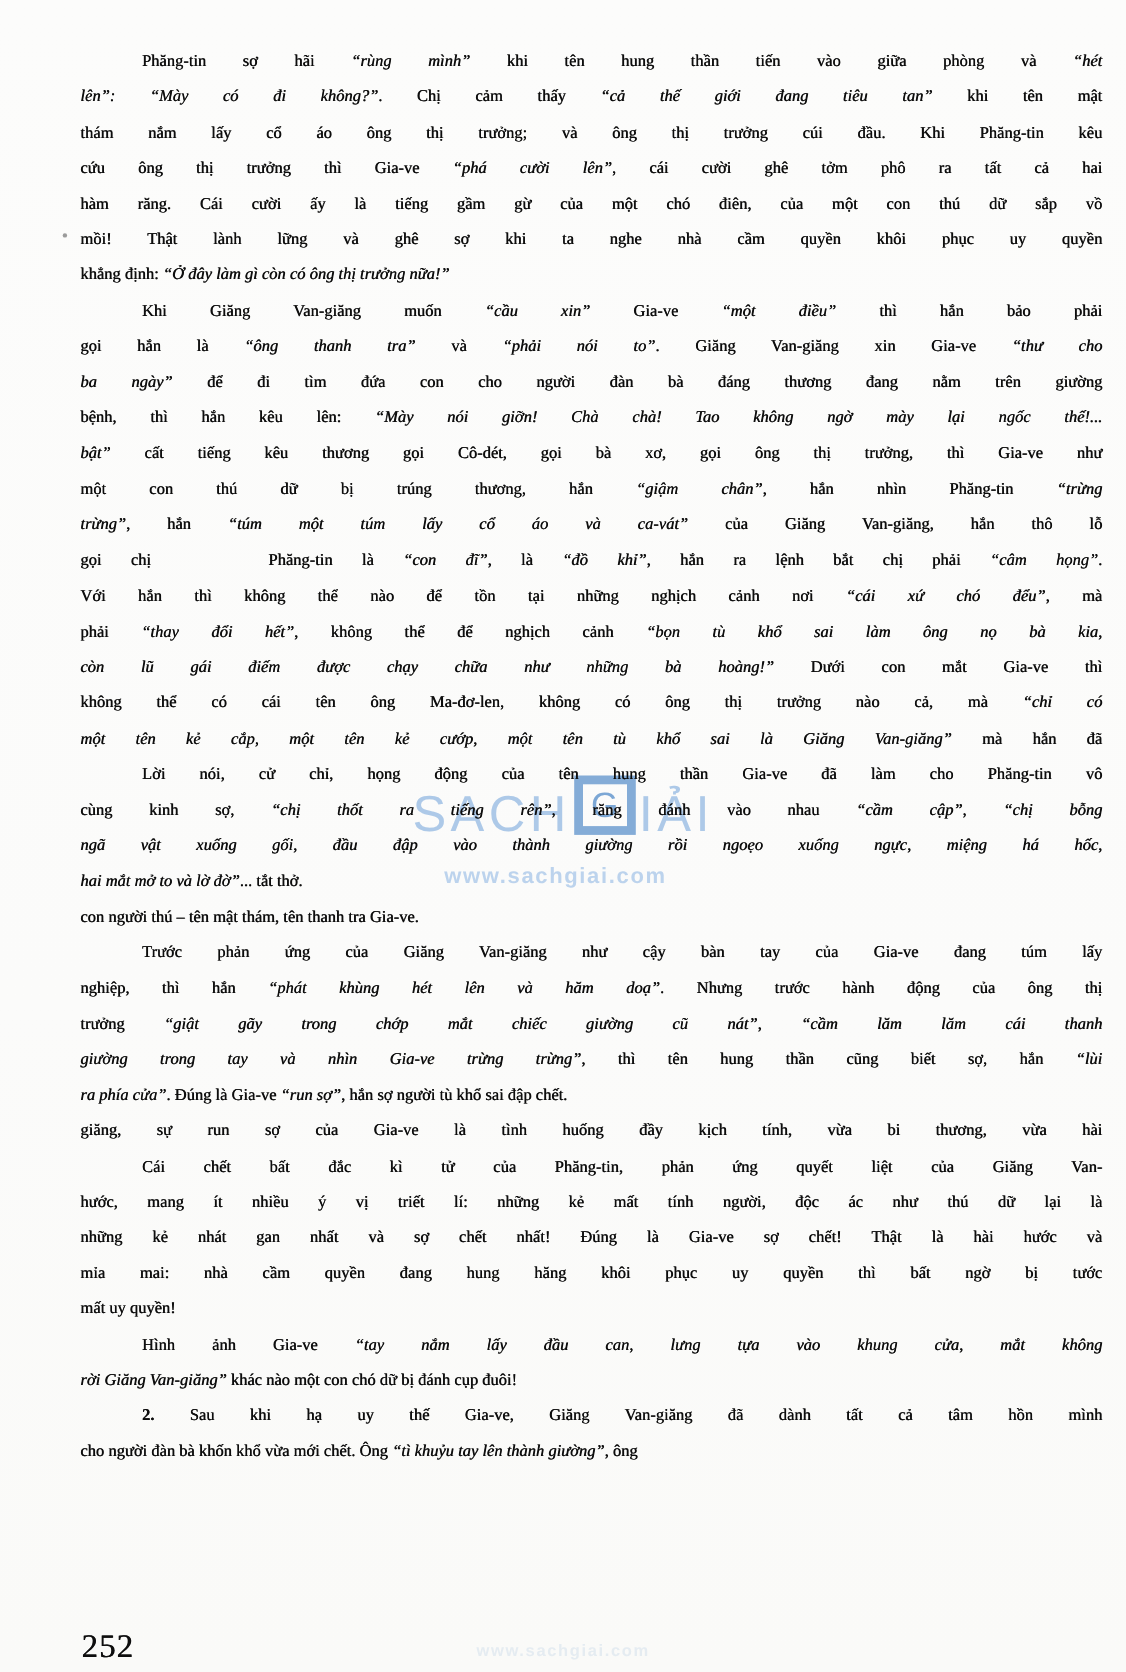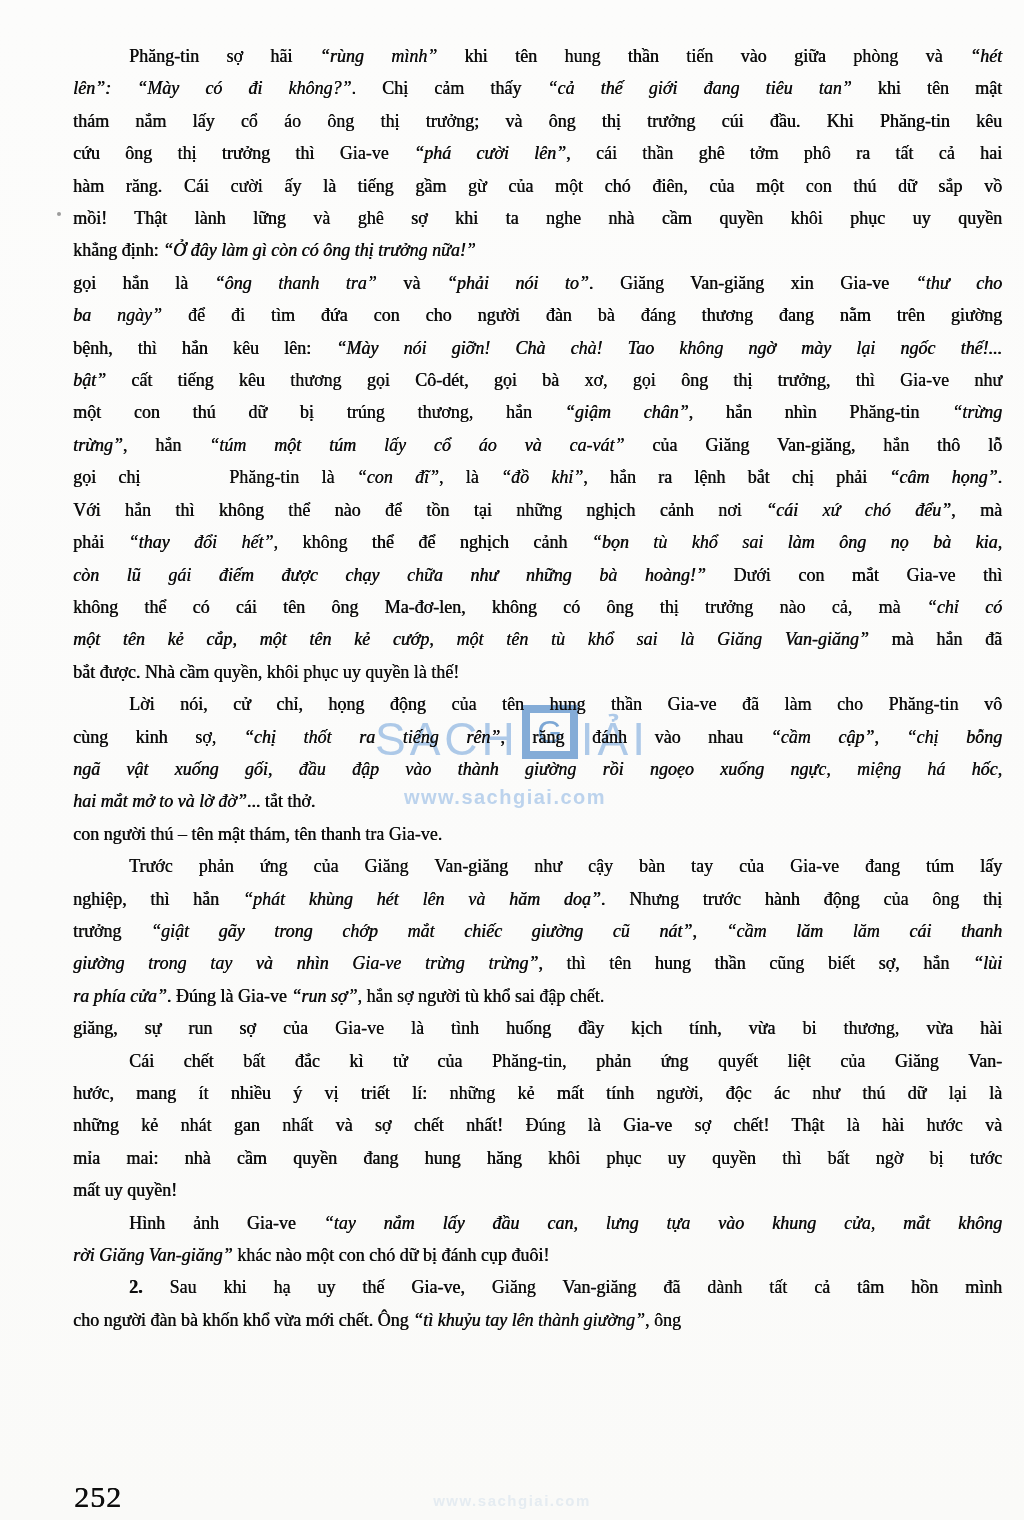--- a/index.html
+++ b/index.html
@@ -20,21 +20,21 @@
     position: absolute;
     inset: 0;
     background: linear-gradient(180deg, #fcfcfb 0%, #fbfbfa 60%, #fafaf8 100%);
   }
   
   .text-body {
     position: absolute;
     left: 73px;
     top: 40px;
     width: 929px;
-    font-size: 18px;
+    font-size: 15px;
     line-height: 32.4px;
     z-index: 2;
     text-shadow: 0.4px 0 0 currentColor; 
   }
   .paragraph { margin: 0; }
   .line {
     text-align: justify;
     text-align-last: justify;
     white-space: normal;
   }
@@ -123,39 +123,39 @@
     <span class="wm-text">IẢI</span>
   </div>
   <div class="wm-url">www.sachgiai.com</div>
   <div class="wm-url wm-url-bottom">www.sachgiai.com</div>
 
   <div class="text-body">
       <div class="paragraph">
         <div class="line first"><span class="rm">Phăng-tin sợ hãi </span><span class="it">“rùng mình”</span><span class="rm"> khi tên hung thần tiến vào giữa phòng và </span><span class="it">“hét</span></div>
         <div class="line"><span class="it">lên”: “Mày có đi không?”</span><span class="rm">. Chị cảm thấy </span><span class="it">“cả thế giới đang tiêu tan”</span><span class="rm"> khi tên mật</span></div>
         <div class="line"><span class="rm">thám nắm lấy cổ áo ông thị trưởng; và ông thị trưởng cúi đầu. Khi Phăng-tin kêu</span></div>
-        <div class="line"><span class="rm">cứu ông thị trưởng thì Gia-ve </span><span class="it">“phá cười lên”</span><span class="rm">, cái thần ghê tởm phô ra tất cả hai</span></div>
+        <div class="line"><span class="rm">cứu ông thị trưởng thì Gia-ve </span><span class="it">“phá cười lên”</span><span class="rm">, cái cười ghê tởm phô ra tất cả hai</span></div>
         <div class="line"><span class="rm">hàm răng. Cái cười ấy là tiếng gầm gừ của một chó điên, của một con thú dữ sắp vồ</span></div>
         <div class="line"><span class="rm">mồi! Thật lành lững và ghê sợ khi ta nghe nhà cầm quyền khôi phục uy quyền</span></div>
         <div class="line last"><span class="rm">khẳng định: </span><span class="it">“Ở đây làm gì còn có ông thị trưởng nữa!”</span></div>
       </div>
       <div class="paragraph">
+        <div class="line first"><span class="rm">Khi Giăng Van-giăng muốn </span><span class="it">“cầu xin”</span><span class="rm"> Gia-ve </span><span class="it">“một điều”</span><span class="rm"> thì hắn bảo phải</span></div>
         <div class="line"><span class="rm">gọi hắn là </span><span class="it">“ông thanh tra”</span><span class="rm"> và </span><span class="it">“phải nói to”</span><span class="rm">. Giăng Van-giăng xin Gia-ve </span><span class="it">“thư cho</span></div>
         <div class="line"><span class="it">ba ngày”</span><span class="rm"> để đi tìm đứa con cho người đàn bà đáng thương đang nằm trên giường</span></div>
         <div class="line"><span class="rm">bệnh, thì hắn kêu lên: </span><span class="it">“Mày nói giỡn! Chà chà! Tao không ngờ mày lại ngốc thế!...</span></div>
         <div class="line"><span class="it">bật”</span><span class="rm"> cất tiếng kêu thương gọi Cô-dét, gọi bà xơ, gọi ông thị trưởng, thì Gia-ve như</span></div>
         <div class="line"><span class="rm">một con thú dữ bị trúng thương, hắn </span><span class="it">“giậm chân”</span><span class="rm">, hắn nhìn Phăng-tin </span><span class="it">“trừng</span></div>
         <div class="line"><span class="it">trừng”</span><span class="rm">, hắn </span><span class="it">“túm một túm lấy cổ áo và ca-vát”</span><span class="rm"> của Giăng Van-giăng, hắn thô lỗ</span></div>
         <div class="line"><span class="rm">gọi chị &nbsp;&nbsp;&nbsp;Phăng-tin là </span><span class="it">“con đĩ”</span><span class="rm">, là </span><span class="it">“đồ khỉ”</span><span class="rm">, hắn ra lệnh bắt chị phải </span><span class="it">“câm họng”</span><span class="rm">.</span></div>
         <div class="line"><span class="rm">Với hắn thì không thể nào để tồn tại những nghịch cảnh nơi </span><span class="it">“cái xứ chó đểu”</span><span class="rm">, mà</span></div>
         <div class="line"><span class="rm">phải </span><span class="it">“thay đổi hết”</span><span class="rm">, không thể để nghịch cảnh </span><span class="it">“bọn tù khổ sai làm ông nọ bà kia,</span></div>
         <div class="line"><span class="it">còn lũ gái điếm được chạy chữa như những bà hoàng!”</span><span class="rm"> Dưới con mắt Gia-ve thì</span></div>
         <div class="line"><span class="rm">không thể có cái tên ông Ma-đơ-len, không có ông thị trưởng nào cả, mà </span><span class="it">“chỉ có</span></div>
         <div class="line"><span class="it">một tên kẻ cắp, một tên kẻ cướp, một tên tù khổ sai là Giăng Van-giăng”</span><span class="rm"> mà hắn đã</span></div>
-        <div class="line last"><span class="rm">bắt được. Nhà cầm quyền, khôi phục uy quyền là thế!</span></div>
       </div>
       <div class="paragraph">
         <div class="line first"><span class="rm">Lời nói, cử chỉ, họng động của tên hung thần Gia-ve đã làm cho Phăng-tin vô</span></div>
         <div class="line"><span class="rm">cùng kinh sợ, </span><span class="it">“chị thốt ra tiếng rên”</span><span class="rm">, răng đánh vào nhau </span><span class="it">“cầm cập”</span><span class="rm">, </span><span class="it">“chị bỗng</span></div>
         <div class="line"><span class="it">ngã vật xuống gối, đầu đập vào thành giường rồi ngoẹo xuống ngực, miệng há hốc,</span></div>
         <div class="line last"><span class="it">hai mắt mở to và lờ đờ”</span><span class="rm">... tắt thở.</span></div>
       </div>
       <div class="paragraph">
         <div class="line last"><span class="rm">con người thú – tên mật thám, tên thanh tra Gia-ve.</span></div>
       </div>

